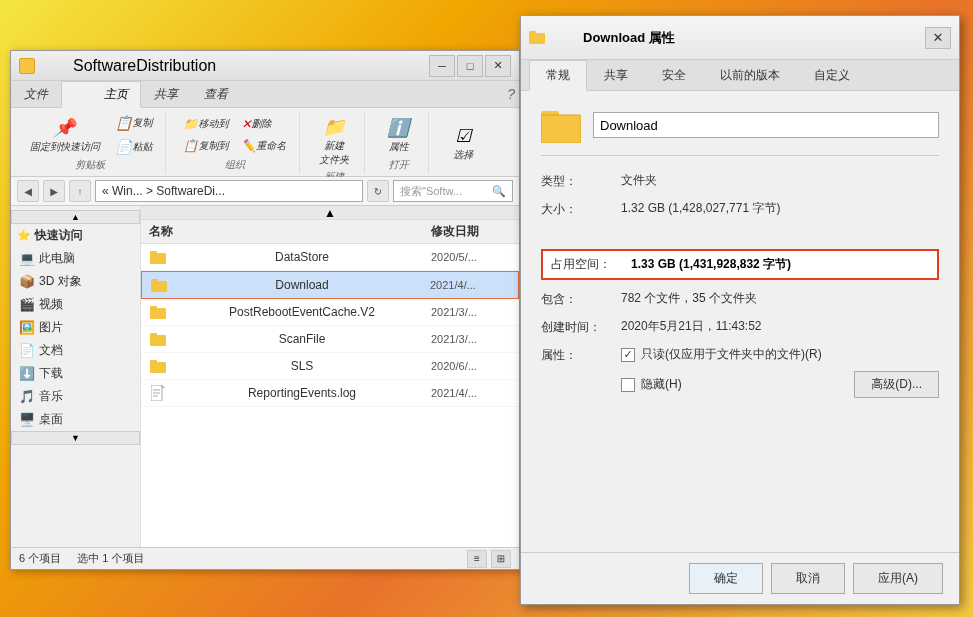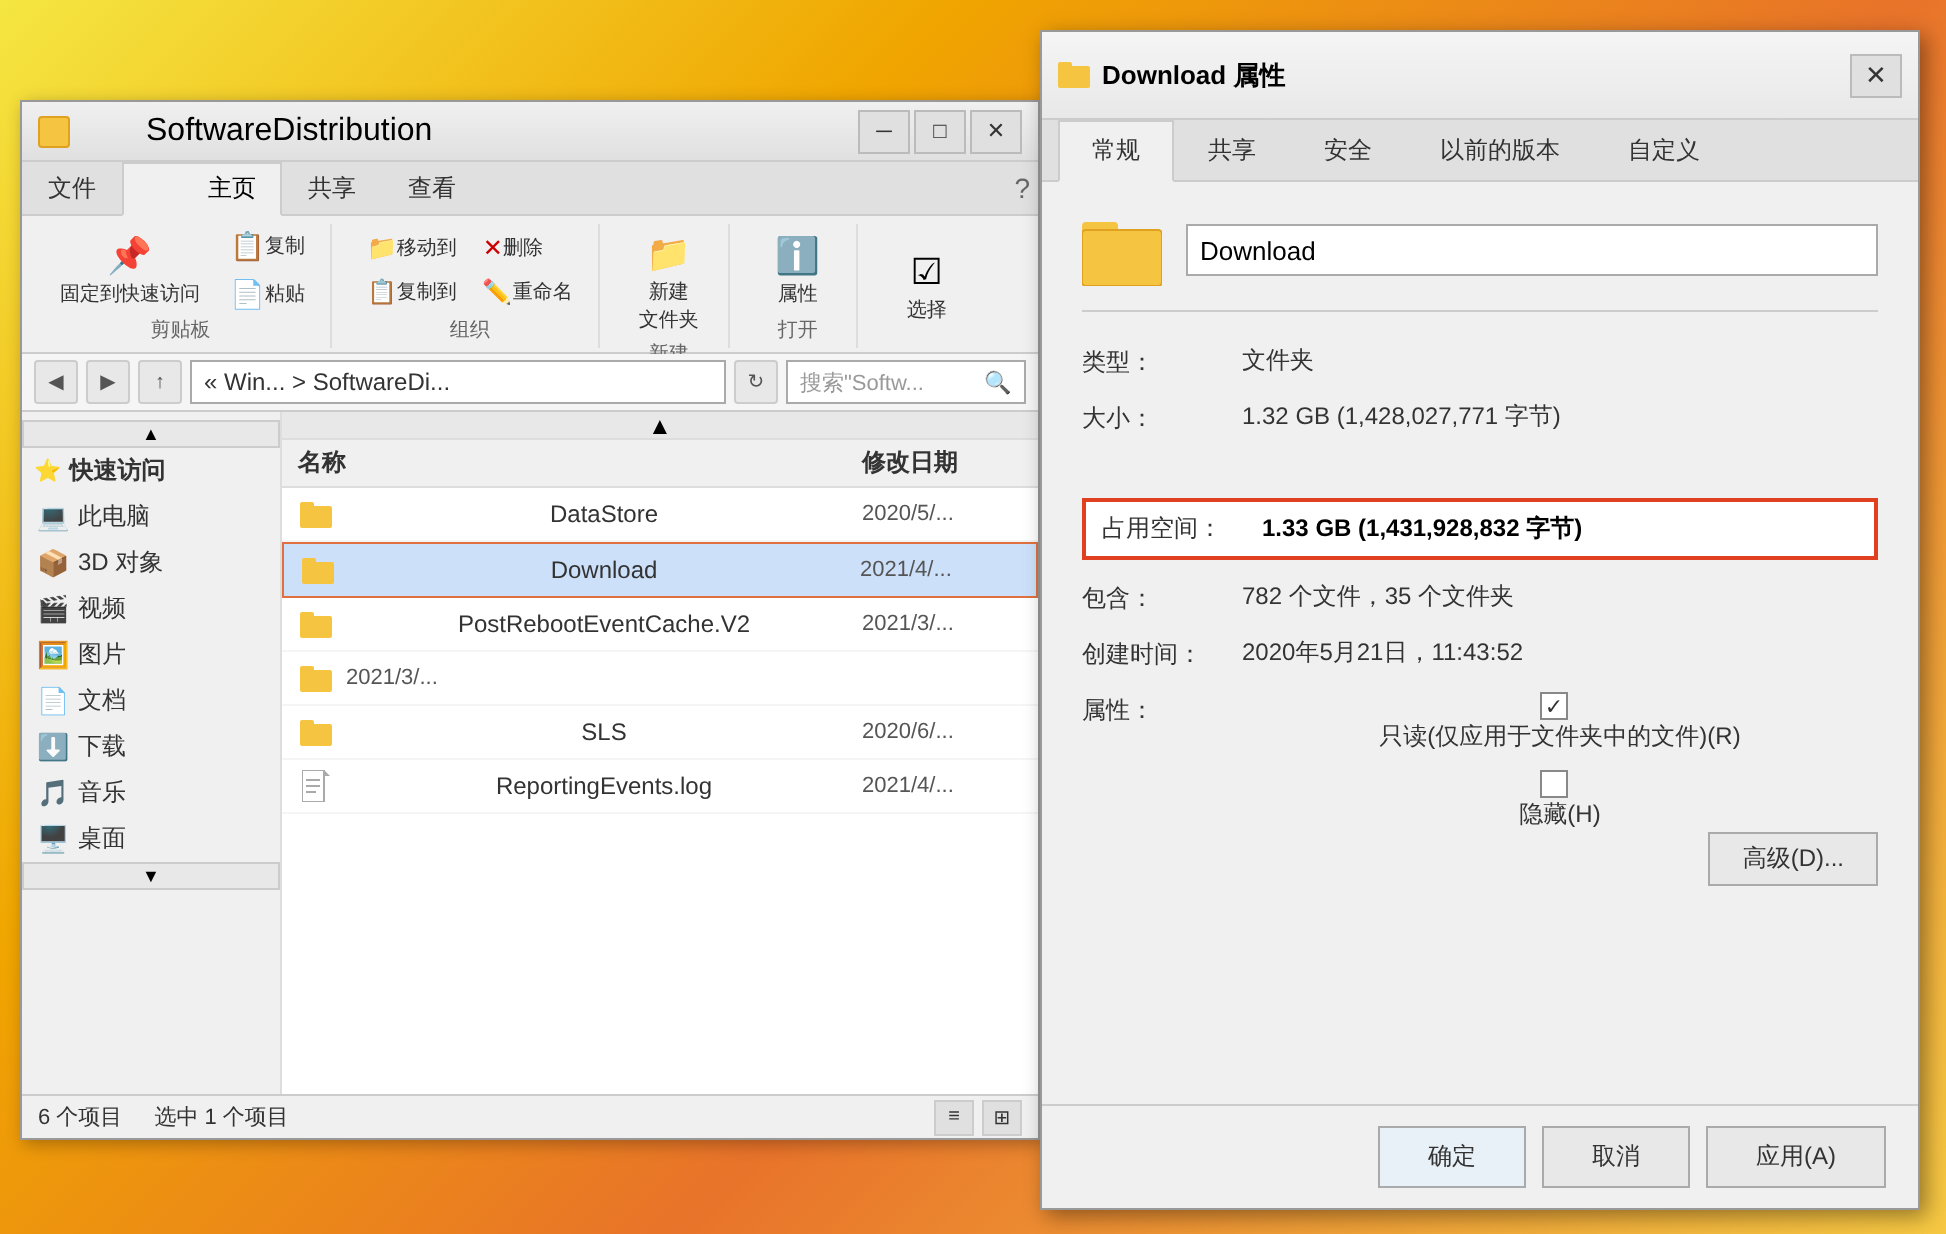--- a/index.html
+++ b/index.html
@@ -70,20 +70,21 @@
       display: flex; align-items: center; justify-content: center;
       cursor: pointer;
       font-size: 11px;
       color: #333;
     }
 
     
     .ribbon {
       background: #f0f0f0;
       border-bottom: 1px solid #ccc;
+      font-style: italic;
     }
     .ribbon-tabs {
       display: flex;
       border-bottom: 1px solid #ccc;
       background: #e0e0e0;
     }
     .ribbon-tab {
       padding: 4px 12px;
       font-size: 12px;
       cursor: pointer;
@@ -316,20 +317,21 @@
       display: flex;
       flex-direction: column;
     }
     .props-title-bar {
       height: 44px;
       background: linear-gradient(to bottom, #f5f5f5, #e8e8e8);
       border-bottom: 1px solid #ccc;
       display: flex;
       align-items: center;
       padding: 12px 8px;
+      gap: 32px;
     }
     .props-title-icon {
       width: 16px; height: 16px;
       margin-right: 6px;
     }
     .props-title-text {
       flex: 1;
       font-size: 13px;
       font-weight: bold;
       color: #000;
@@ -430,21 +432,20 @@
     .props-disk-value {
       font-size: 12px;
       font-weight: bold;
       color: #000;
     }
 
     .props-attr-row {
       display: flex;
       align-items: center;
       margin-bottom: 8px;
-      flex-direction: column;
     }
     .props-checkbox {
       width: 14px; height: 14px;
       border: 1px solid #888;
       background: white;
       margin-right: 6px;
       display: flex; align-items: center; justify-content: center;
       flex-shrink: 0;
     }
     .props-checkbox.checked::after {
@@ -694,20 +695,21 @@
         <span class="file-row-date">2021/3/...</span>
       </div>
 
       <div class="file-row">
         <div class="file-row-icon">
           <svg width="16" height="14" viewBox="0 0 16 14">
               <rect x="0" y="3" width="16" height="11" fill="#f5c542" rx="1"></rect>
               <rect x="0" y="1" width="7" height="4" fill="#f5c542" rx="1"></rect>
             </svg>
         </div>
+        <span class="file-row-name">ScanFile</span>
         <span class="file-row-date">2021/3/...</span>
       </div>
 
       <div class="file-row">
         <div class="file-row-icon">
           <svg width="16" height="14" viewBox="0 0 16 14">
               <rect x="0" y="3" width="16" height="11" fill="#f5c542" rx="1"></rect>
               <rect x="0" y="1" width="7" height="4" fill="#f5c542" rx="1"></rect>
             </svg>
         </div>

